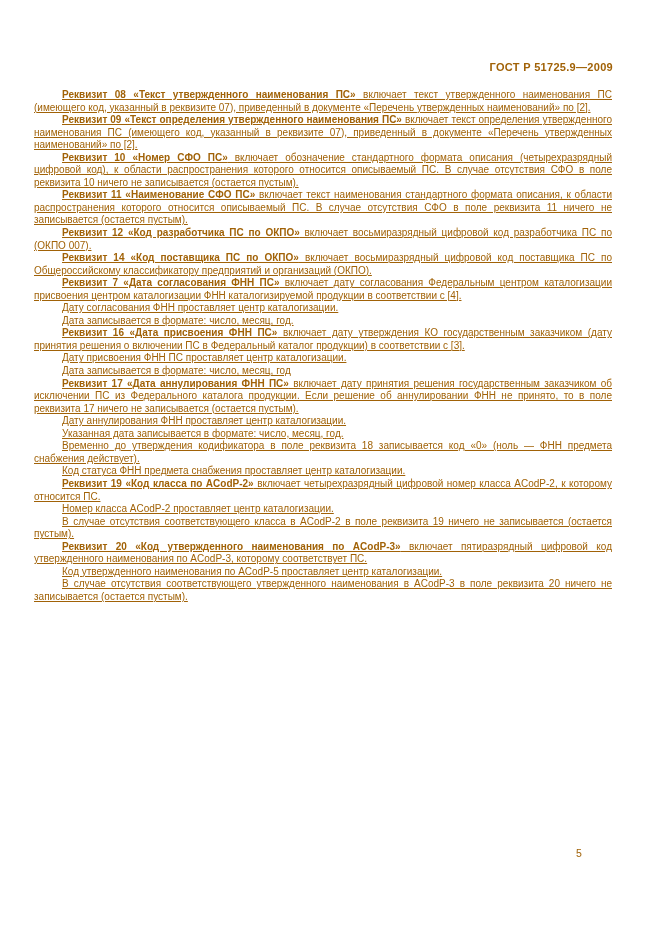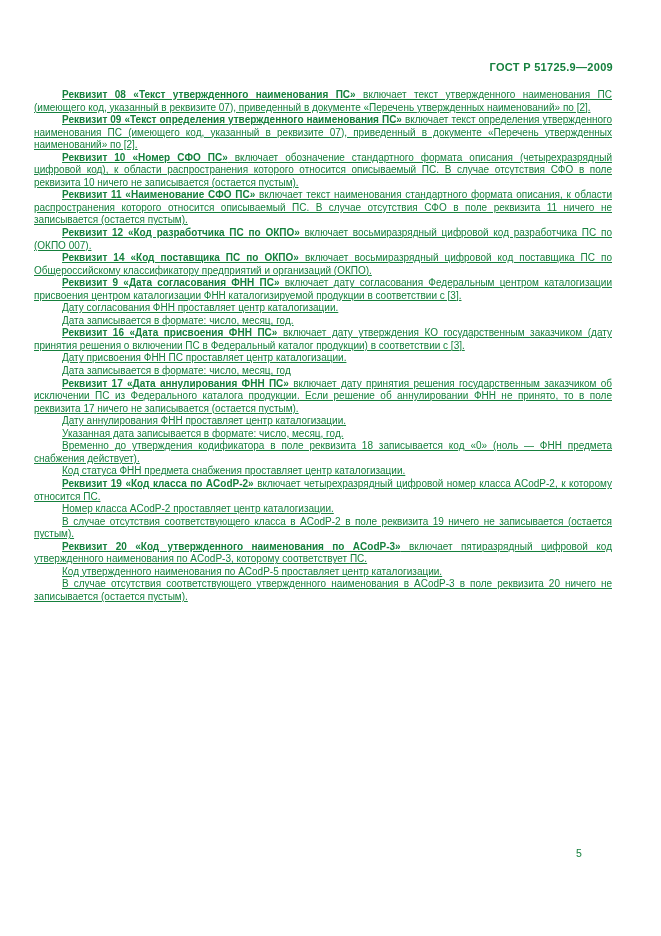--- a/index.html
+++ b/index.html
@@ -6,21 +6,21 @@
     margin: 0;
     padding: 0;
     background: #ffffff;
   }
   .page {
     position: relative;
     width: 661px;
     height: 936px;
     background: #ffffff;
     font-family: "Liberation Sans", sans-serif;
-    color: #15803d;
+    color: #a16207;
     overflow: hidden;
   }
   .gost-header {
     position: absolute;
     top: 61px;
     right: 48px;
     font-size: 11px;
     font-weight: bold;
     letter-spacing: 0.3px;
     white-space: nowrap;
@@ -63,21 +63,21 @@
 
   <p><b>Реквизит 10 «Номер СФО ПС»</b><span> включает обозначение стандартного формата описания (четырехразрядный цифровой код), к области распространения которого относится описываемый ПС. В случае отсутствия СФО в поле реквизита 10 ничего не записывается (остается пустым).</span></p>
 
   <p><b>Реквизит 11 «Наименование СФО ПС»</b><span> включает текст наименования стандартного формата описания, к области распространения которого относится описываемый ПС. В случае отсутствия СФО в поле реквизита 11 ничего не записывается (остается пустым).</span></p>
 
   <p><b>Реквизит 12 «Код разработчика ПС по ОКПО»</b><span> включает восьмиразрядный цифровой код разработчика ПС по (ОКПО 007).</span></p>
 
 
   <p><b>Реквизит 14 «Код поставщика ПС по ОКПО»</b><span> включает восьмиразрядный цифровой код поставщика ПС по Общероссийскому классификатору предприятий и организаций (ОКПО).</span></p>
 
-  <p><b>Реквизит 9 «Дата согласования ФНН ПС»</b><span> включает дату согласования Федеральным центром каталогизации присвоения центром каталогизации ФНН каталогизируемой продукции в соответствии с [3].</span></p>
+  <p><b>Реквизит 7 «Дата согласования ФНН ПС»</b><span> включает дату согласования Федеральным центром каталогизации присвоения центром каталогизации ФНН каталогизируемой продукции в соответствии с [4].</span></p>
 
   <p><b></b><span>Дату согласования ФНН проставляет центр каталогизации.</span></p>
 
   <p><b></b><span>Дата записывается в формате: число, месяц, год.</span></p>
 
   <p><b>Реквизит 16 «Дата присвоения ФНН ПС»</b><span> включает дату утверждения КО государственным заказчиком (дату принятия решения о включении ПС в Федеральный каталог продукции) в соответствии с [3].</span></p>
 
   <p><b></b><span>Дату присвоения ФНН ПС проставляет центр каталогизации.</span></p>
 
   <p><b></b><span>Дата записывается в формате: число, месяц, год</span></p>

